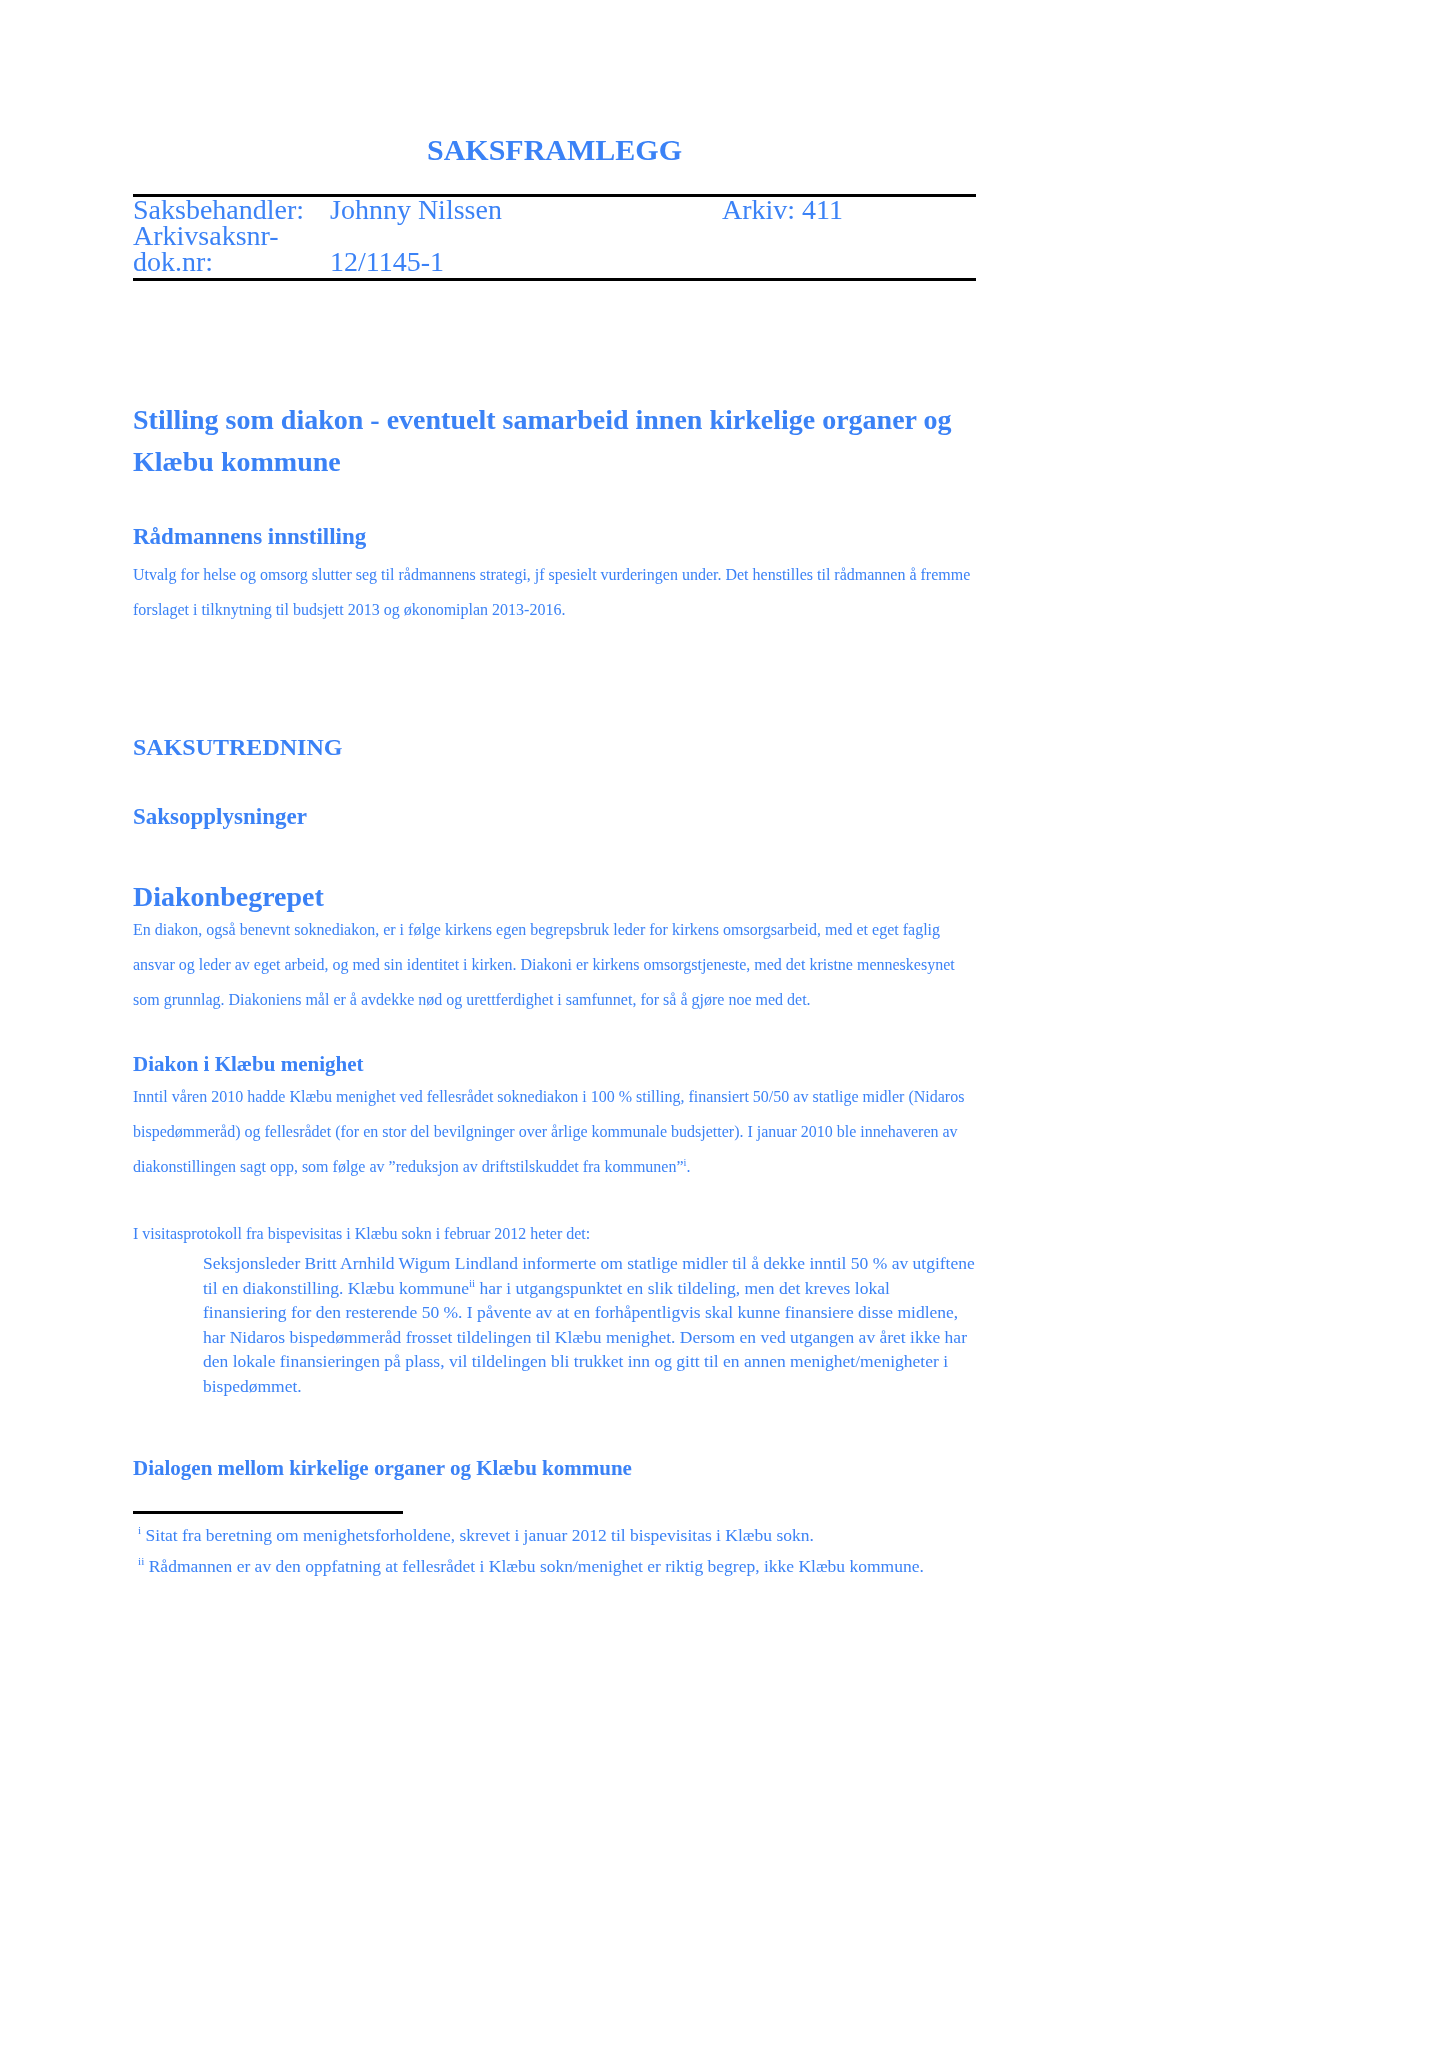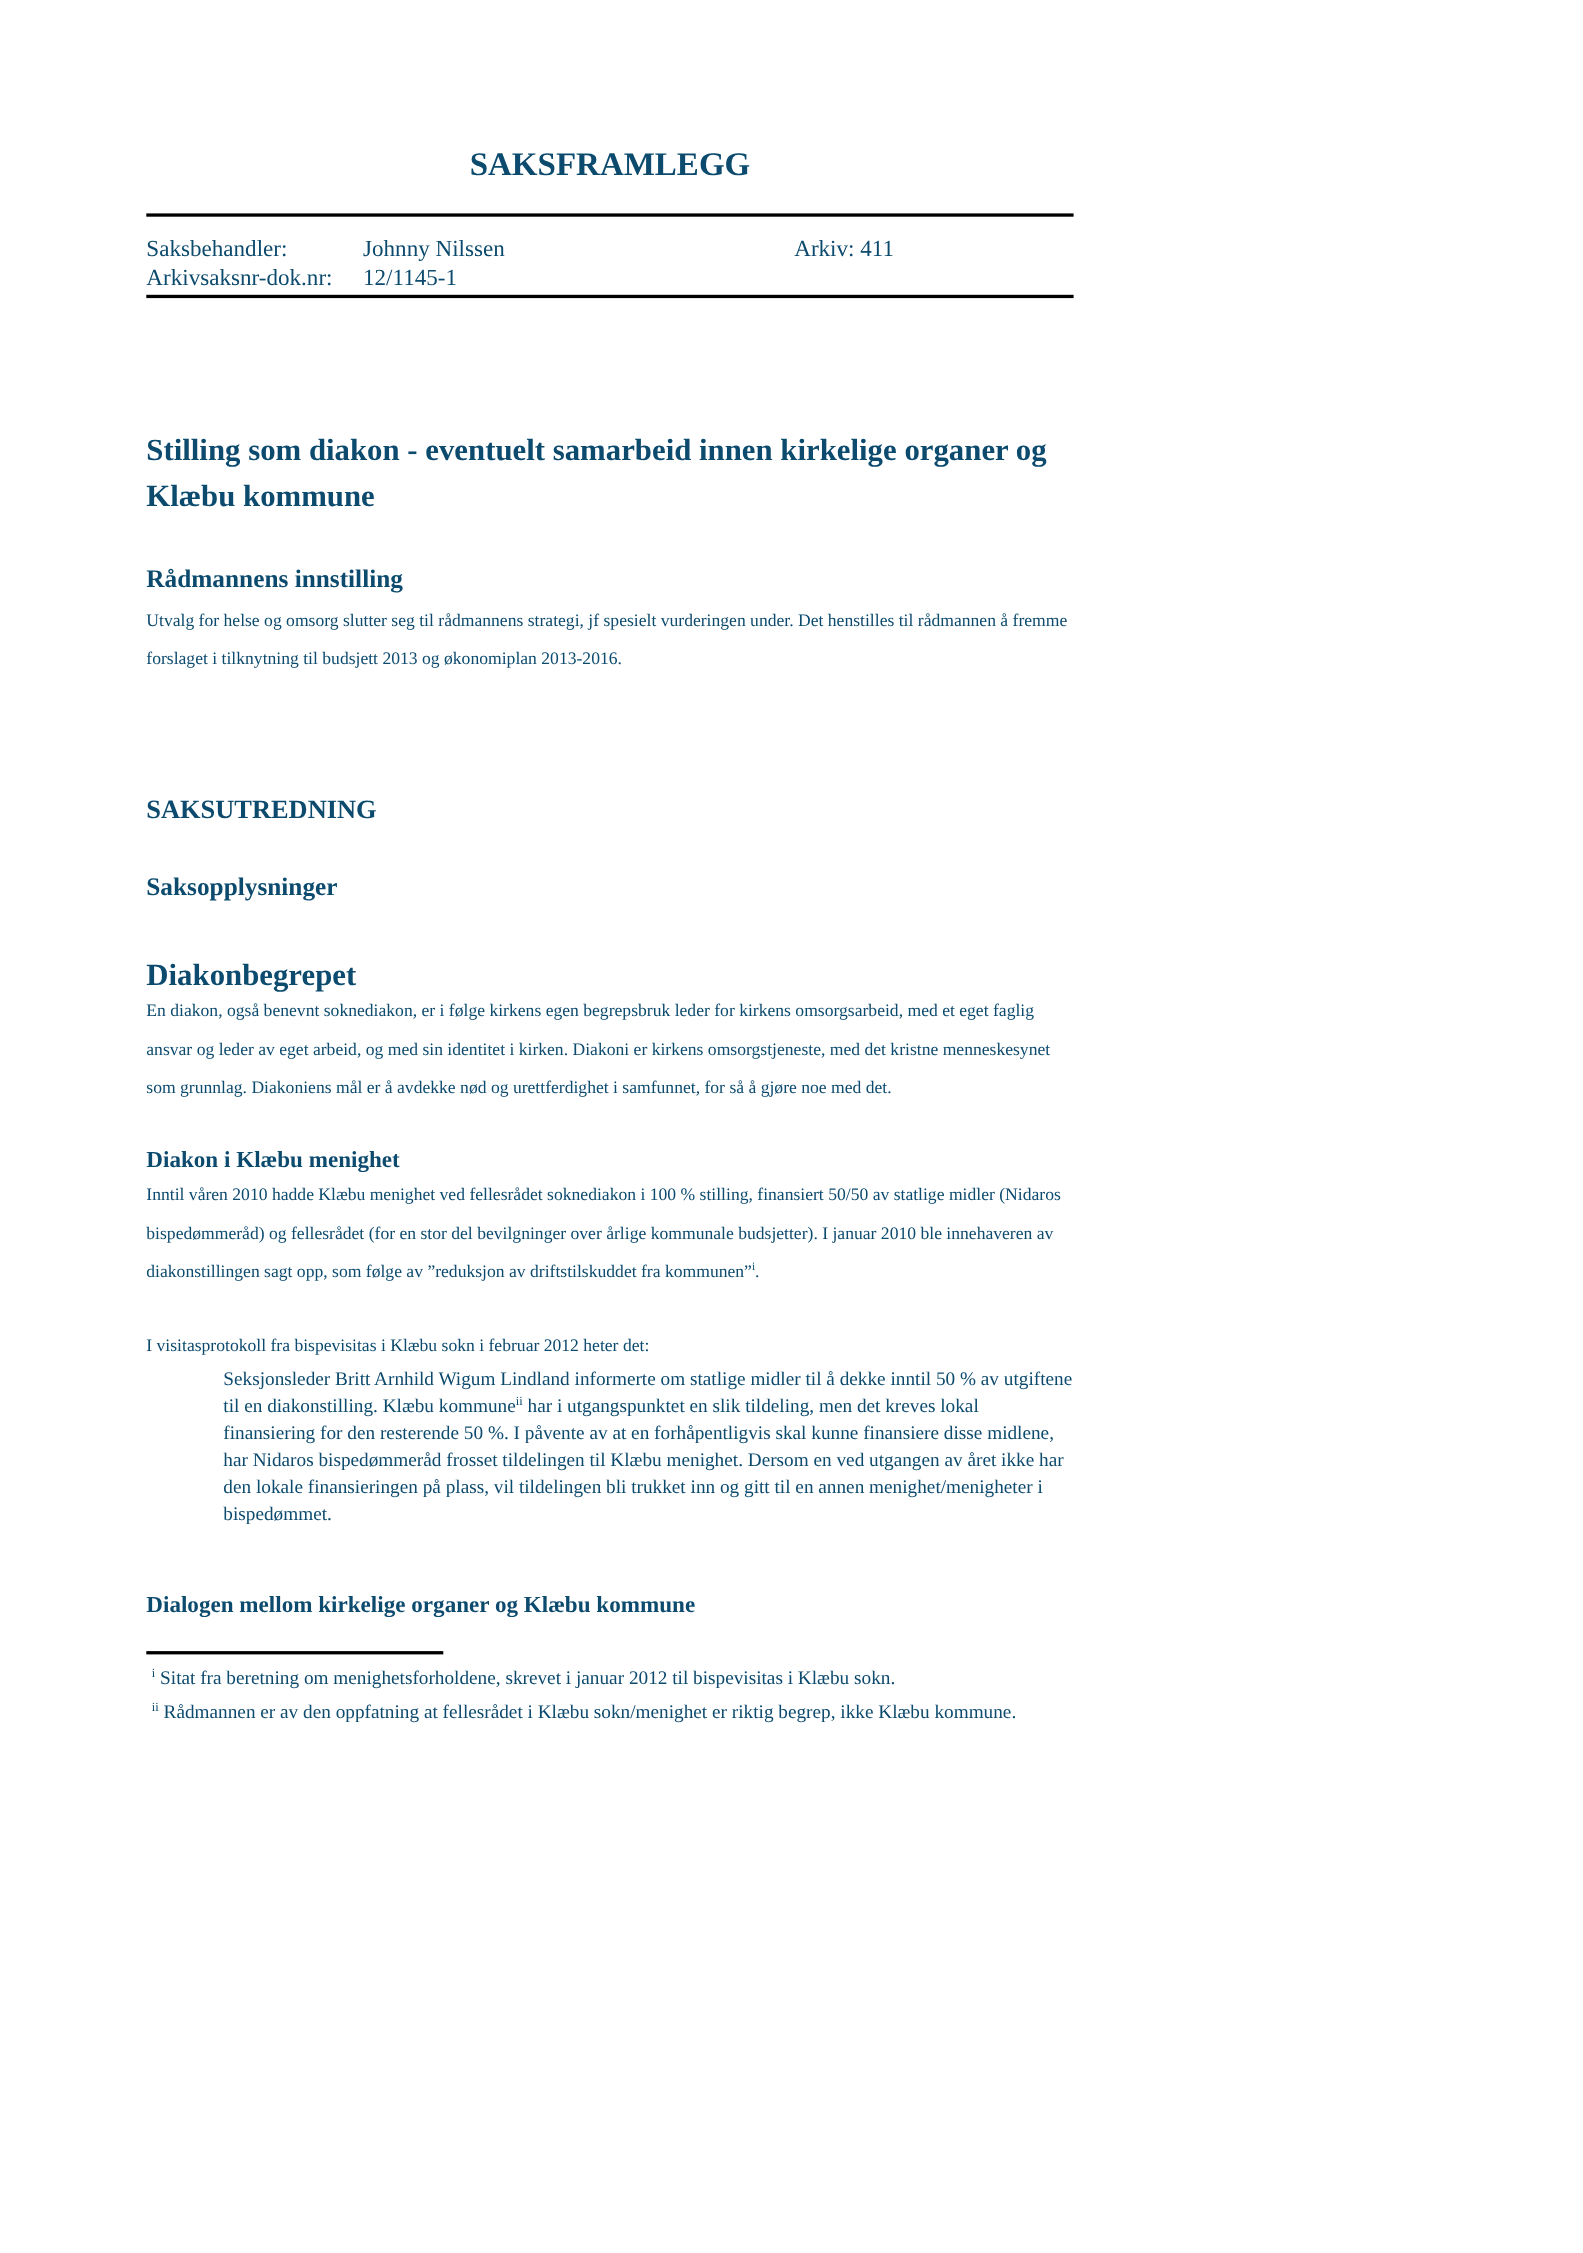--- a/index.html
+++ b/index.html
@@ -1,35 +1,35 @@
 <!DOCTYPE html>
 <html><head>
 <meta charset="utf-8">
 <style>
   html,body{margin:0;padding:0;background:#888;}
   .page{
     position:relative;
     width:1439px;height:2048px;
     background:#ffffff;
     font-family:"Liberation Serif","DejaVu Serif",serif;
-    color:#0c4a6e;
+    color:#3b82f6;
     overflow:hidden;
   }
   .content{
     position:absolute;left:133px;top:0;width:843px;
   }
   .doc-title{
     margin:132px 0 0 0;
     text-align:center;
     font-size:30px;line-height:36px;font-weight:bold;
   }
   .rule{border:none;border-top:3px solid #000;margin:0;}
   .rule-top{margin-top:26px;}
   .rule-bottom{margin-top:3px;}
-  .meta{margin-top:16px;font-size:21px;line-height:26px;}
+  .meta{margin-top:0;font-size:28px;line-height:26px;}
   .meta-row{position:relative;}
   .meta-label{display:inline-block;width:197px;}
   .meta-right{position:absolute;left:589px;top:0;}
   .h1{
     margin:118px 0 0 0;
     font-size:28px;line-height:42px;font-weight:bold;
   }
   .h2{margin:40px 0 0 0;font-size:23px;line-height:28px;font-weight:bold;}
   .h2-big{margin:105px 0 0 0;font-size:24px;line-height:30px;font-weight:bold;}
   .h2-mid{margin:40px 0 0 0;font-size:23px;line-height:30px;font-weight:bold;}

